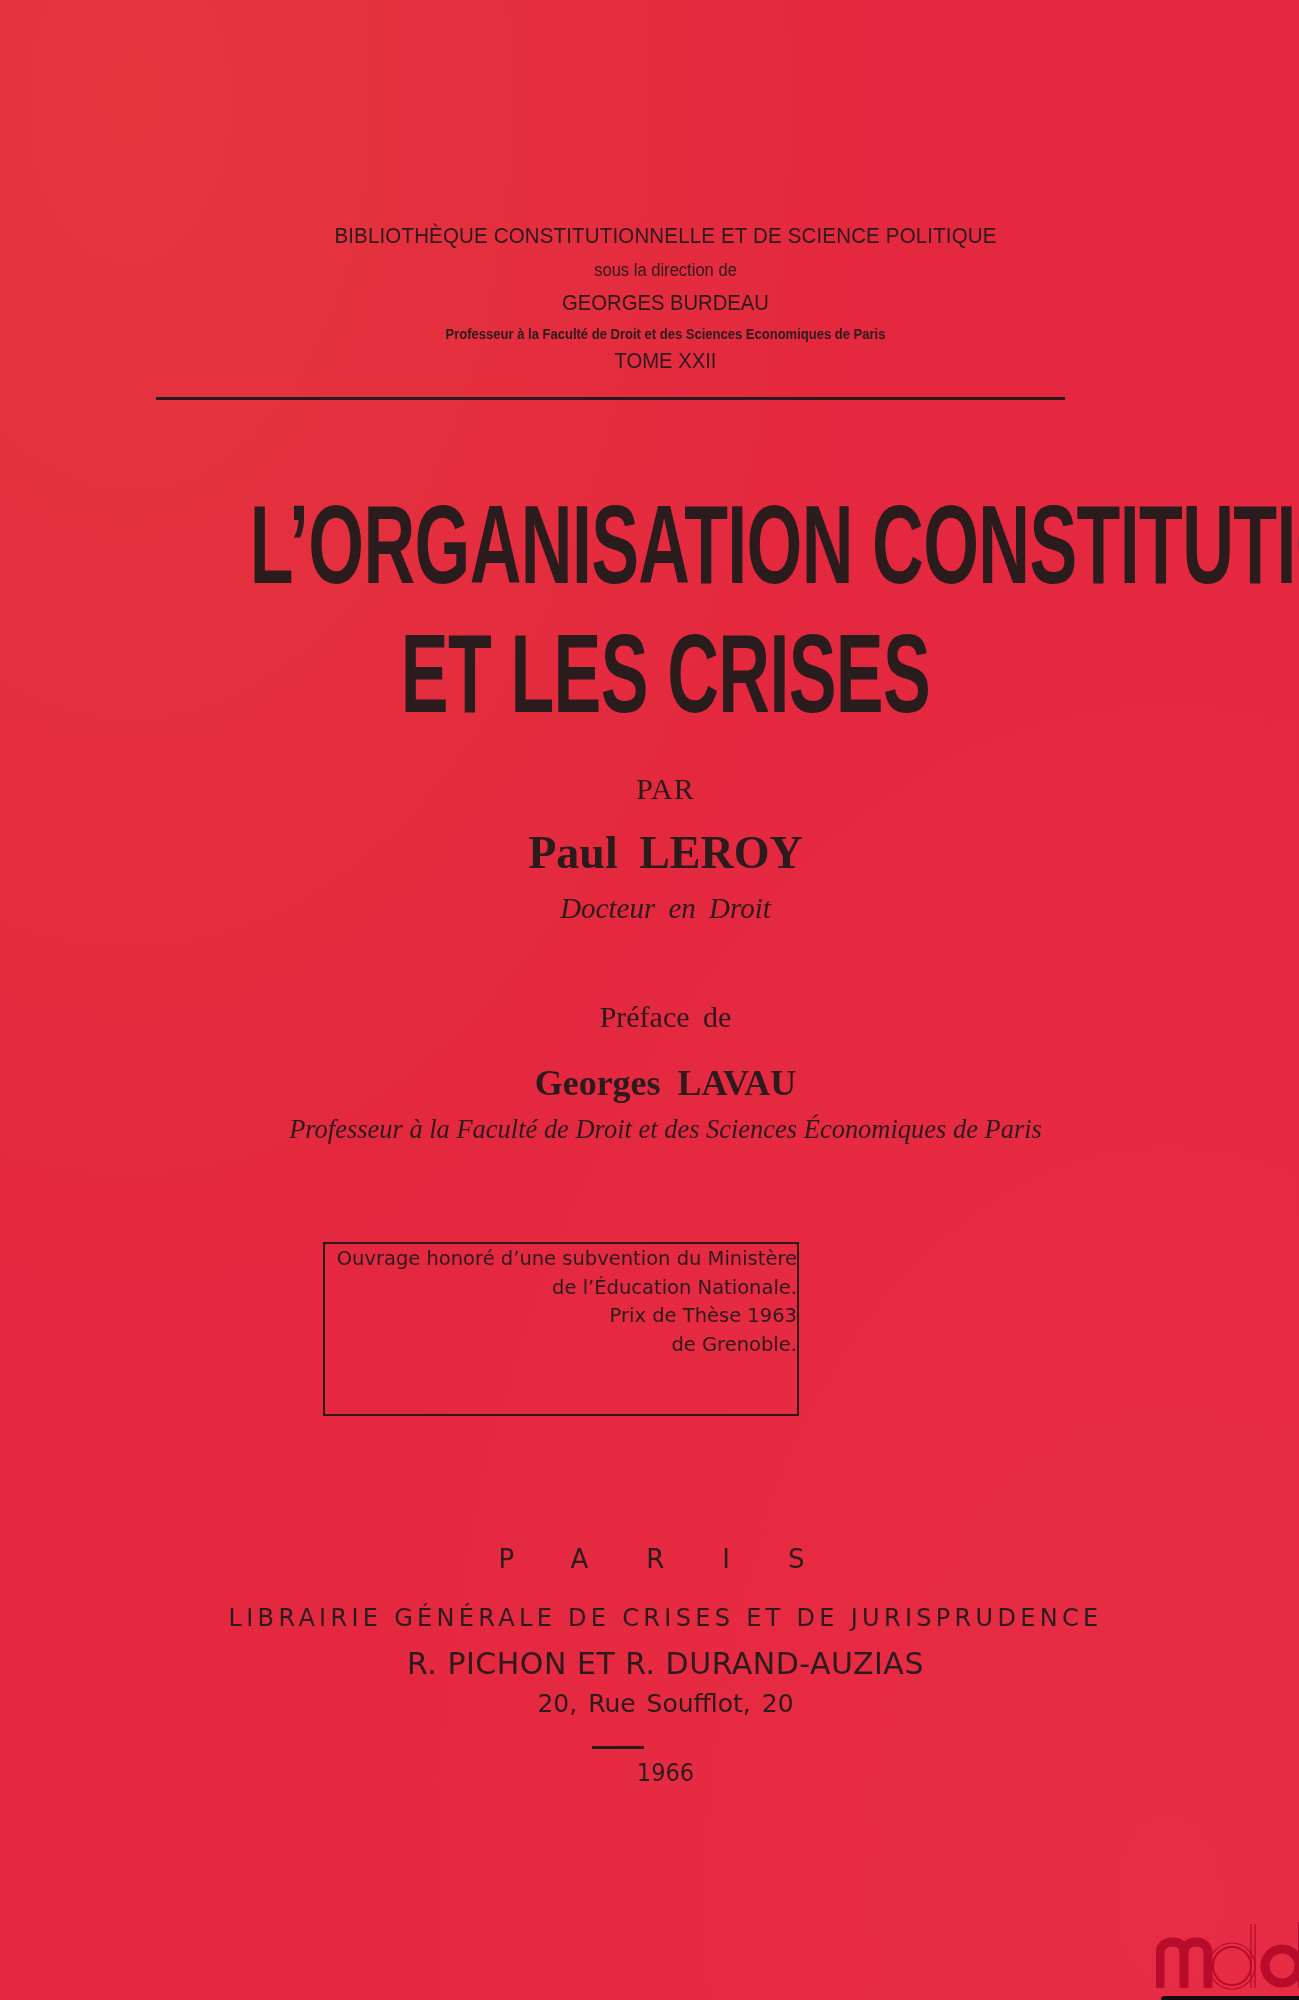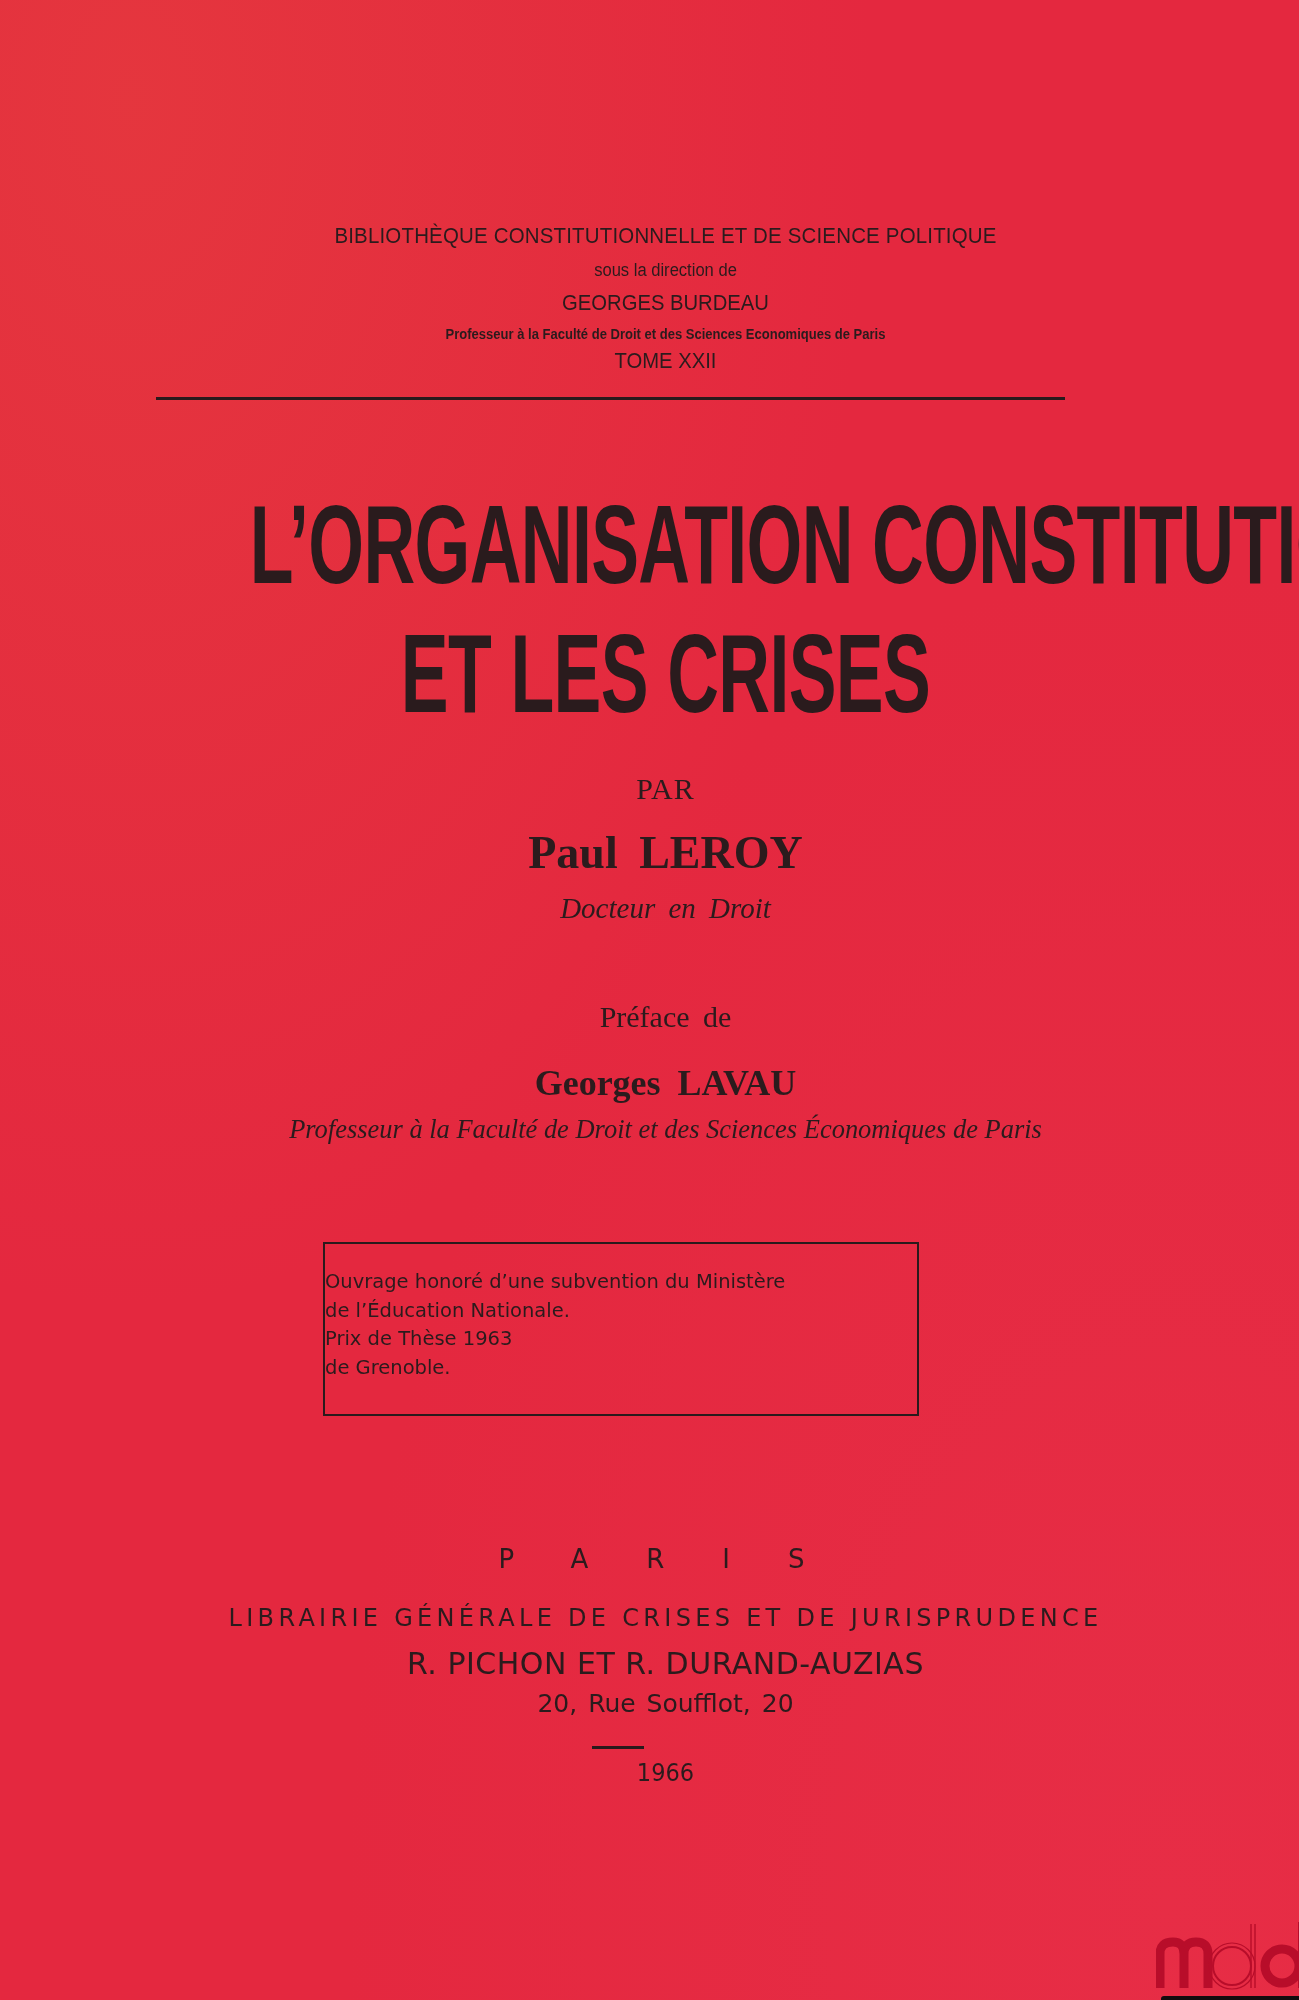--- a/index.html
+++ b/index.html
@@ -132,29 +132,29 @@
       font-style: italic;
       font-size: 27px;
       transform: scaleX(0.98);
     }
 
     
     .award-box {
       position: absolute;
       left: 307px;
       top: 1212px;
-      width: 596px;
+      width: 476px;
       height: 174px;
       border: 2.5px solid #2a1a1c;
       box-sizing: border-box;
-      text-align: left;
+      text-align: right;
       font-family: "DejaVu Sans", sans-serif;
       font-size: 19.5px;
       line-height: 28.5px;
-      padding-top: 24px;
+      padding-top: 1px;
       color: #2b1b1d;
     }
     .award-box div {
       white-space: nowrap;
     }
     .award-line-tight {
       letter-spacing: -0.6px;
       word-spacing: -2px;
     }
 

